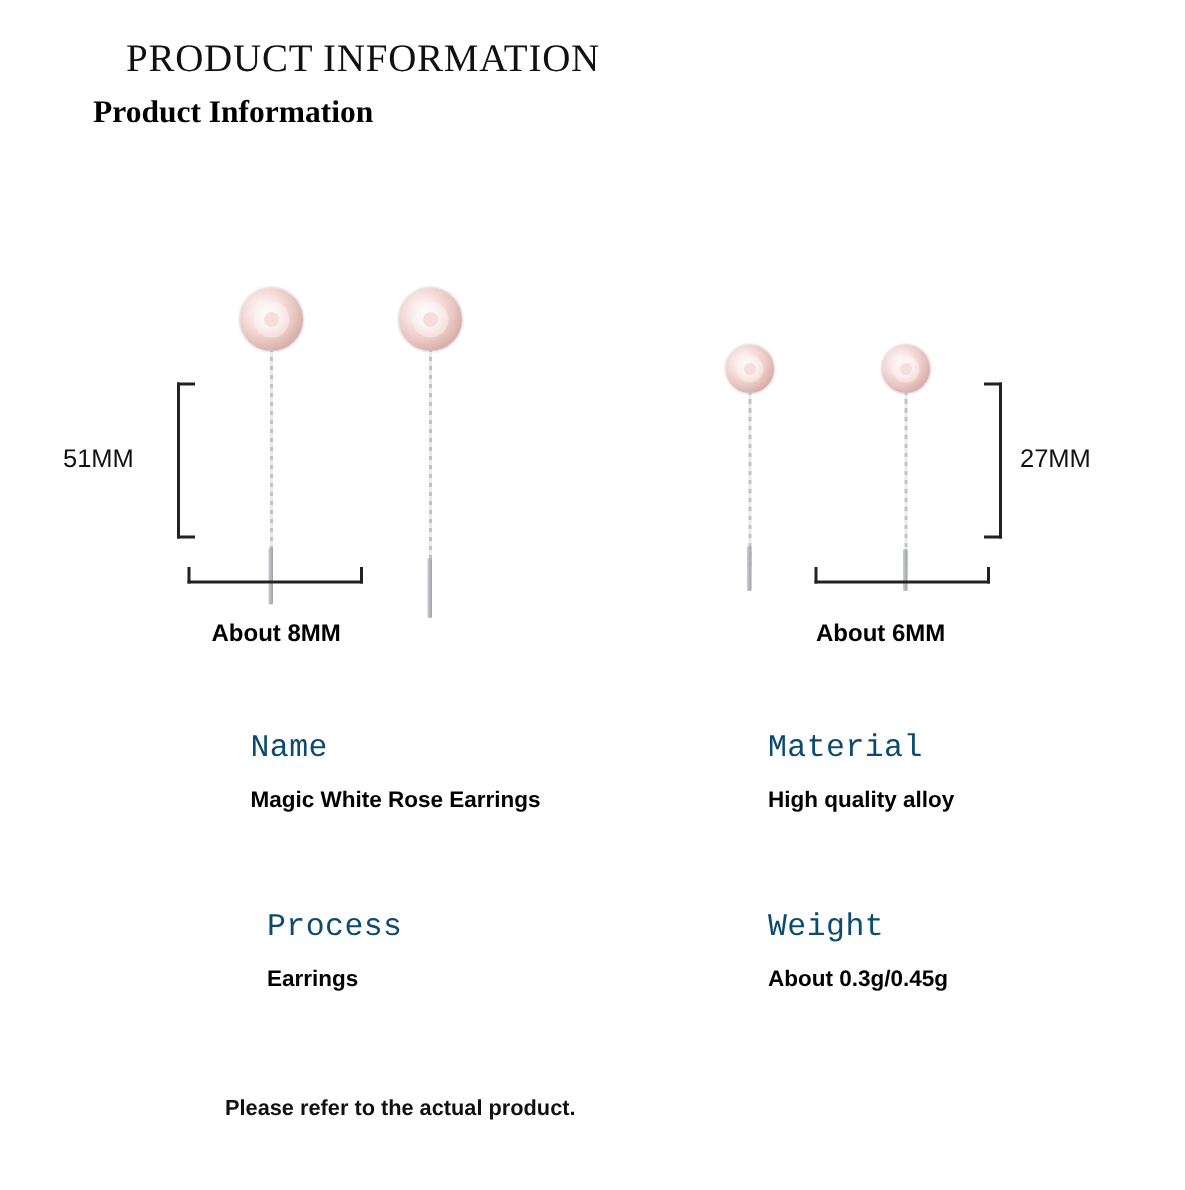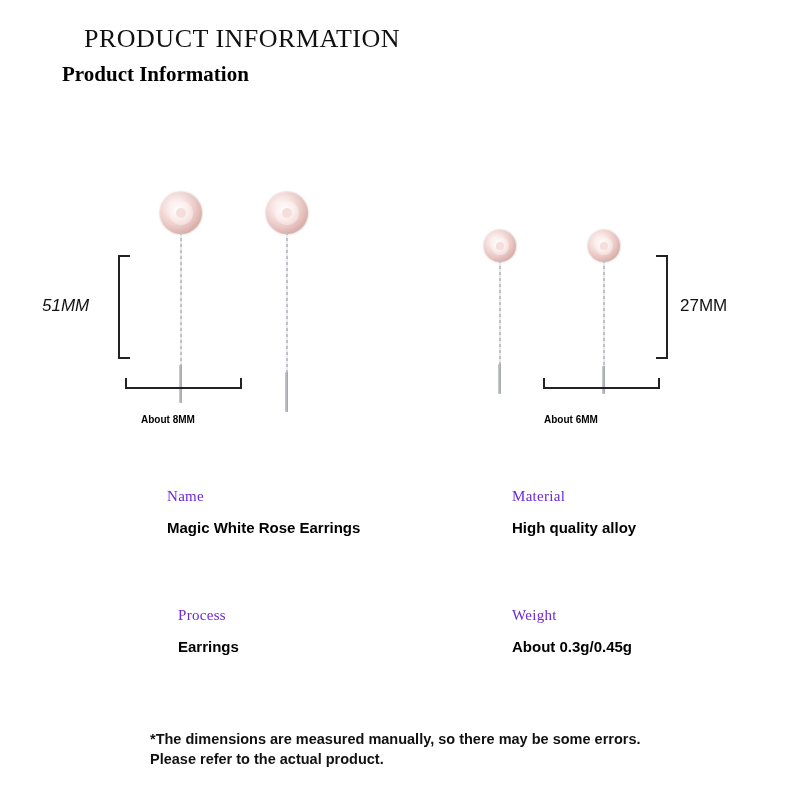--- a/index.html
+++ b/index.html
@@ -124,41 +124,41 @@
   .dim-label {
     position: absolute;
     font-family: "Liberation Sans", sans-serif;
     font-size: 17px;
     color: #111;
     white-space: nowrap;
   }
   .dim-label-bold {
     position: absolute;
     font-family: "Liberation Sans", sans-serif;
-    font-size: 10px;
+    font-size: 16px;
     font-weight: bold;
     color: #000;
     white-space: nowrap;
   }
 
   
   .specs {
     position: absolute;
     left: 0;
     top: 470px;
     width: 790px;
   }
   .spec-cell {
     position: absolute;
   }
   .spec-key {
-    font-family: Liberation Serif, serif;
-    font-size: 15px;
+    font-family: Liberation Mono, monospace;
+    font-size: 21px;
     font-weight: 400;
-    color: #6d28d9;
+    color: #0c4a6e;
     letter-spacing: 0.3px;
   }
   .spec-val {
     margin-top: 14px;
     font-family: Liberation Sans, sans-serif;
     font-size: 15px;
     font-weight: bold;
     color: #000;
   }
 
@@ -185,21 +185,21 @@
 
     <div class="rose" style="left:160px; top:42px; width:42px; height:42px;"></div>
     <div class="chain" style="left:180px; top:82px; height:150px;"></div>
     <div class="bar-end" style="left:179px; top:215px; height:38px;"></div>
 
     <div class="rose" style="left:266px; top:42px; width:42px; height:42px;"></div>
     <div class="chain" style="left:286px; top:82px; height:158px;"></div>
     <div class="bar-end" style="left:285px; top:222px; height:40px;"></div>
 
     <div class="vbracket" style="left:118px; top:105px; height:100px;"></div>
-    <div class="dim-label" style="left:42px; top:146px;font-style:italic;">51MM</div>
+    <div class="dim-label" style="left:42px; top:146px;">51MM</div>
 
     <div class="hbracket" style="left:125px; top:228px; width:113px;"></div>
     <div class="dim-label-bold" style="left:141px; top:264px;">About 8MM</div>
 
     <div class="rose" style="left:484px; top:80px; width:32px; height:32px;"></div>
     <div class="chain" style="left:499px; top:110px; height:120px;"></div>
     <div class="bar-end" style="left:498px; top:214px; height:30px;"></div>
 
     <div class="rose" style="left:588px; top:80px; width:32px; height:32px;"></div>
     <div class="chain" style="left:603px; top:110px; height:122px;"></div>
@@ -229,17 +229,16 @@
       <div class="spec-val">Earrings</div>
     </div>
 
     <div class="spec-cell" style="left:512px; top:137px;">
       <div class="spec-key">Weight</div>
       <div class="spec-val">About 0.3g/0.45g</div>
     </div>
   </div>
 
   <div class="footnote">
-    <div>*The dimensions are measured manually, so there may be some errors.</div>
     <div>Please refer to the actual product.</div>
   </div>
 
 </div>
 
 </body></html>

